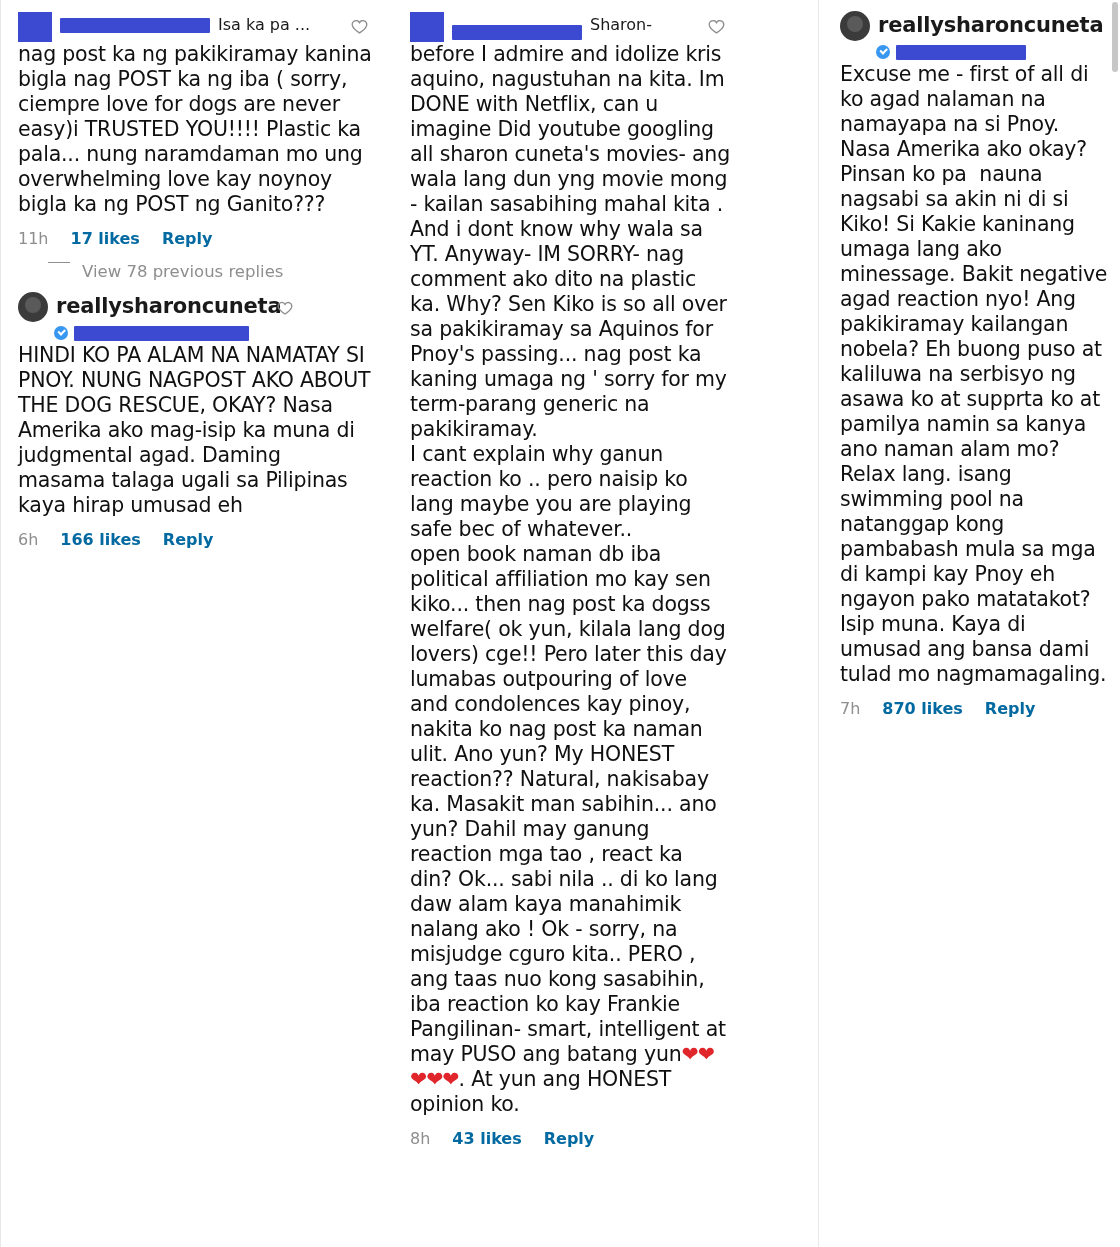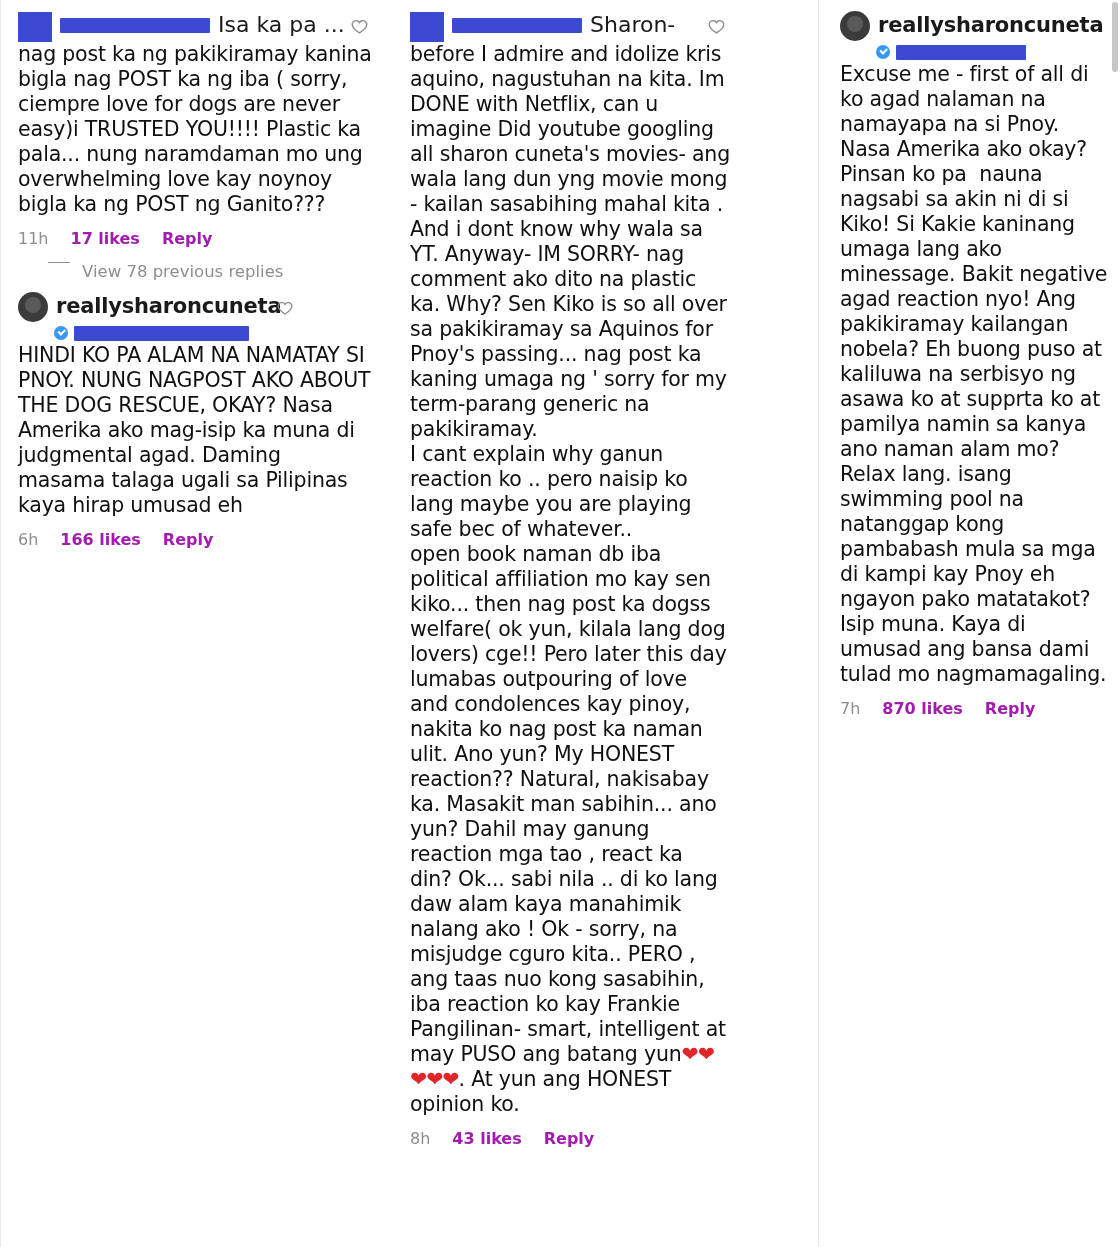--- a/index.html
+++ b/index.html
@@ -87,21 +87,21 @@
 
   .uname {
     font-size: 21px;
     font-weight: 700;
     letter-spacing: -0.2px;
     line-height: 30px;
     color: #1a1a1a;
     white-space: nowrap;
   }
   .inline-name {
-    font-size: 22px;
+    font-size: 16px;
     line-height: 30px;
     white-space: nowrap;
   }
 
   .heart {
     position: absolute;
     right: 6px;
     top: 8px;
     width: 16px;
     height: 16px;
@@ -146,21 +146,21 @@
   .col-1 .ctext { padding-left: 0px; }
 
   .meta {
     display: flex;
     align-items: flex-end;
     gap: 22px;
     color: #8e8e8e;
     font-size: 16px;
     margin-top: 12px;
   }
-  .meta .likes, .meta .reply { font-weight: 600; color: #a21caf; }
+  .meta .likes, .meta .reply { font-weight: 600; color: #0369a1; }
   .meta .time { font-weight: 400; color: #8e8e8e; }
 
   .viewmore {
     display: flex;
     align-items: flex-start;
     gap: 12px;
     color: #8e8e8e;
     font-size: 16.5px;
     margin: 14px 0 10px 30px;
   }
@@ -240,21 +240,21 @@
         <span class="reply">Reply</span>
       </div>
     </div>
 
   </div>
 
   <div class="column col-2">
     <div class="comment">
       <div class="chead">
         <div class="bigredact"></div>
-        <div style="display:flex;align-items:center;gap:8px;">
+        <div style="display:flex;align-items:flex-end;gap:8px;">
           <span class="redact w2"></span>
           <span class="inline-name">Sharon-</span>
         </div>
         <span class="heart">
           <svg width="17" height="17" viewBox="0 0 24 24" fill="none" stroke="#8e8e8e" stroke-width="2">
               <path d="M12 21s-7.5-4.7-9.5-9A5.2 5.2 0 0 1 12 6.5 5.2 5.2 0 0 1 21.5 12c-2 4.3-9.5 9-9.5 9z"></path>
             </svg>
         </span>
       </div>
       <div class="ctext"><span>before I admire and idolize kris aquino, nagustuhan na kita. Im DONE with Netflix, can u imagine Did youtube googling all sharon cuneta's movies- ang wala lang dun yng movie mong - kailan sasabihing mahal kita . And i dont know why wala sa YT. Anyway- IM SORRY- nag comment ako dito na plastic ka. Why? Sen Kiko is so all over sa pakikiramay sa Aquinos for Pnoy's passing... nag post ka kaning umaga ng ' sorry for my term-parang generic na pakikiramay.

